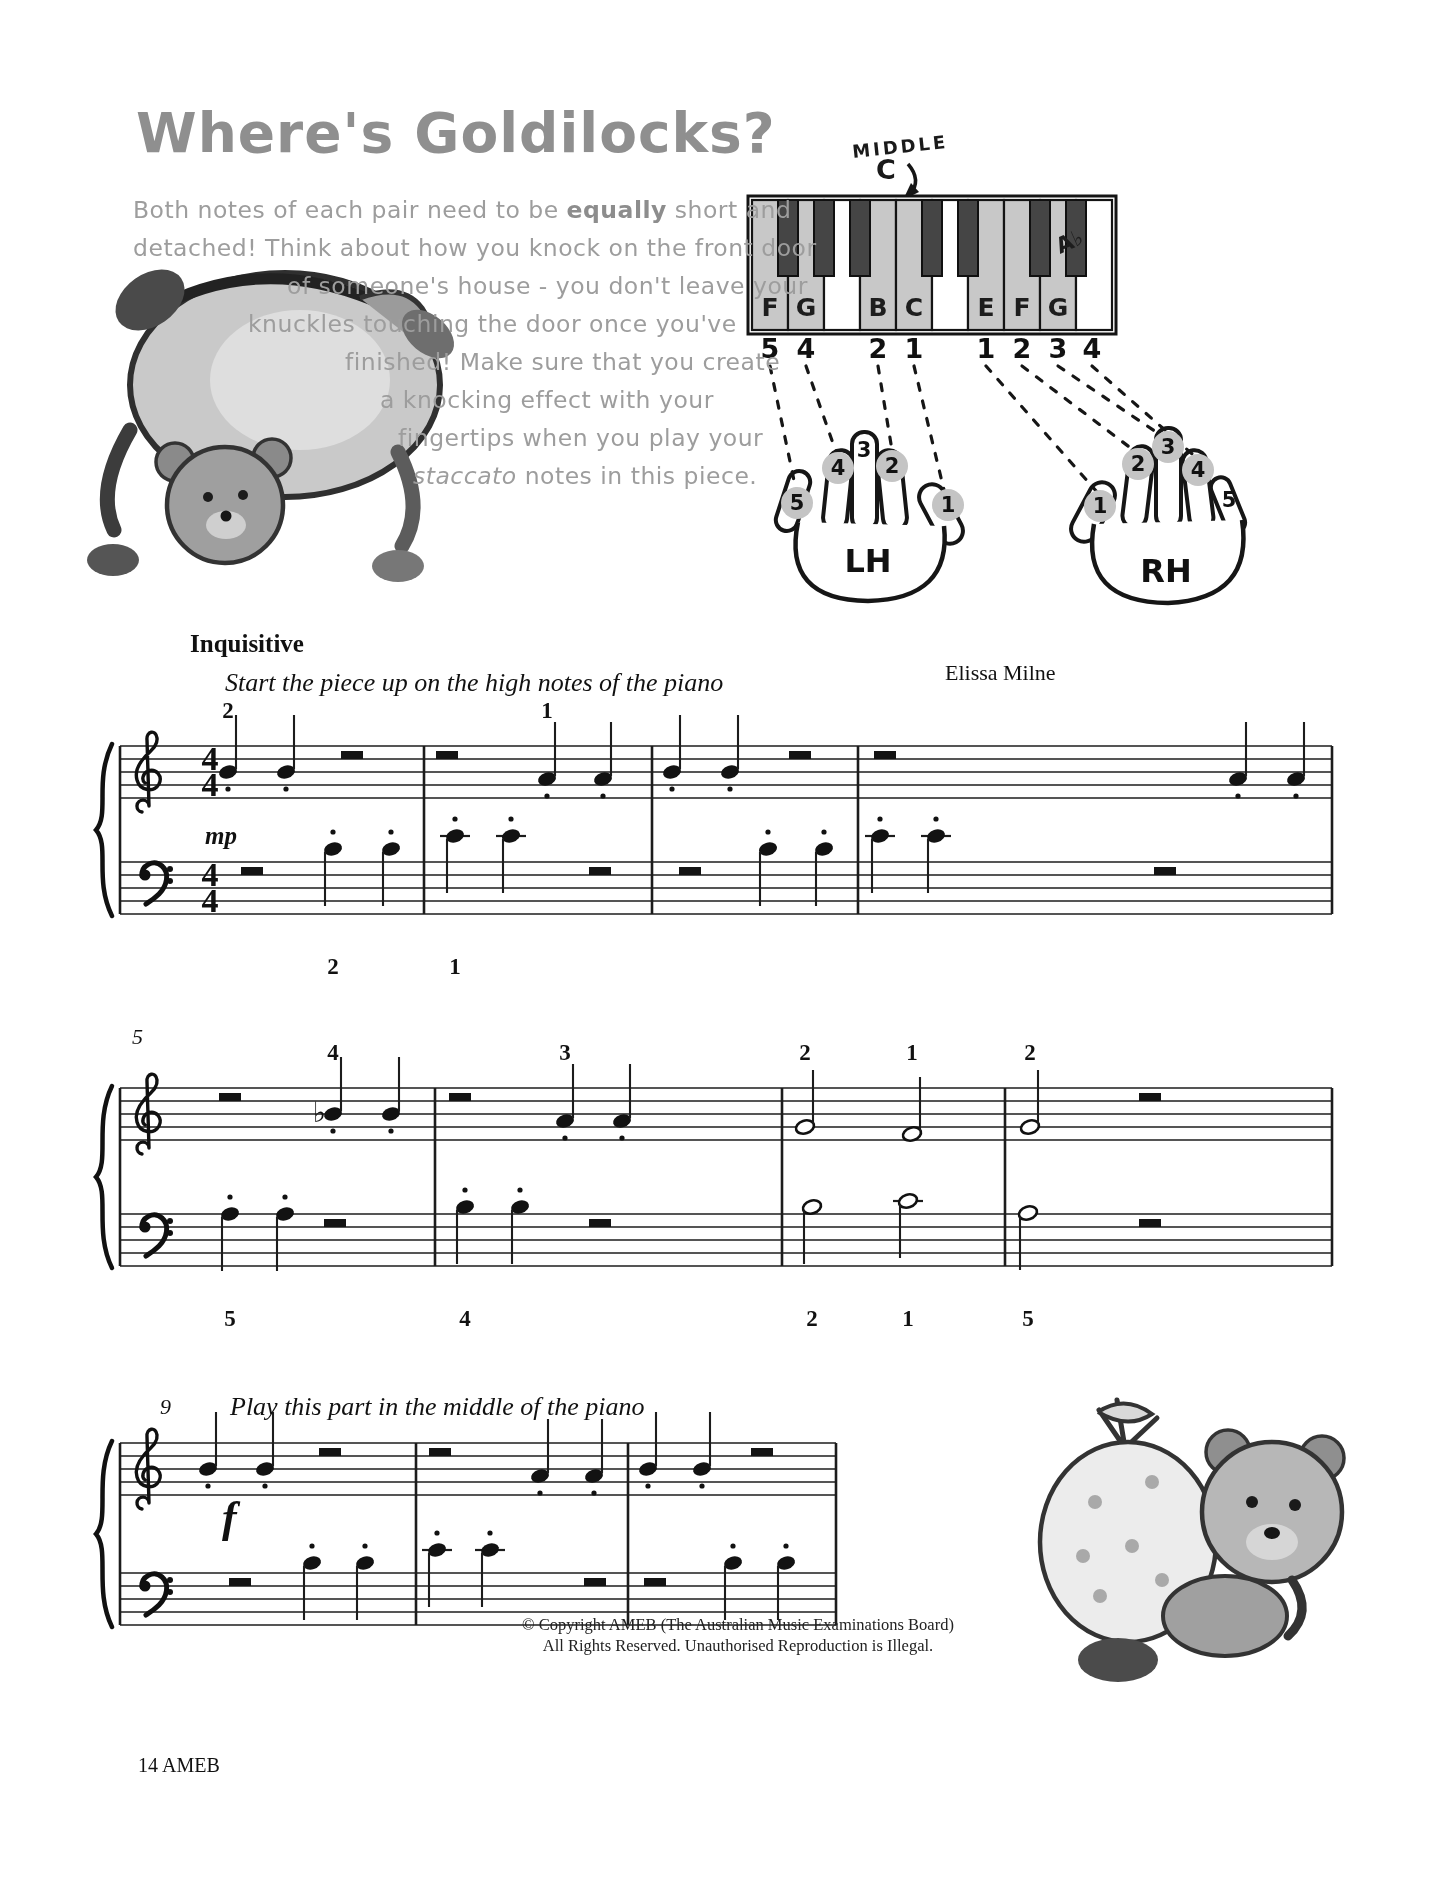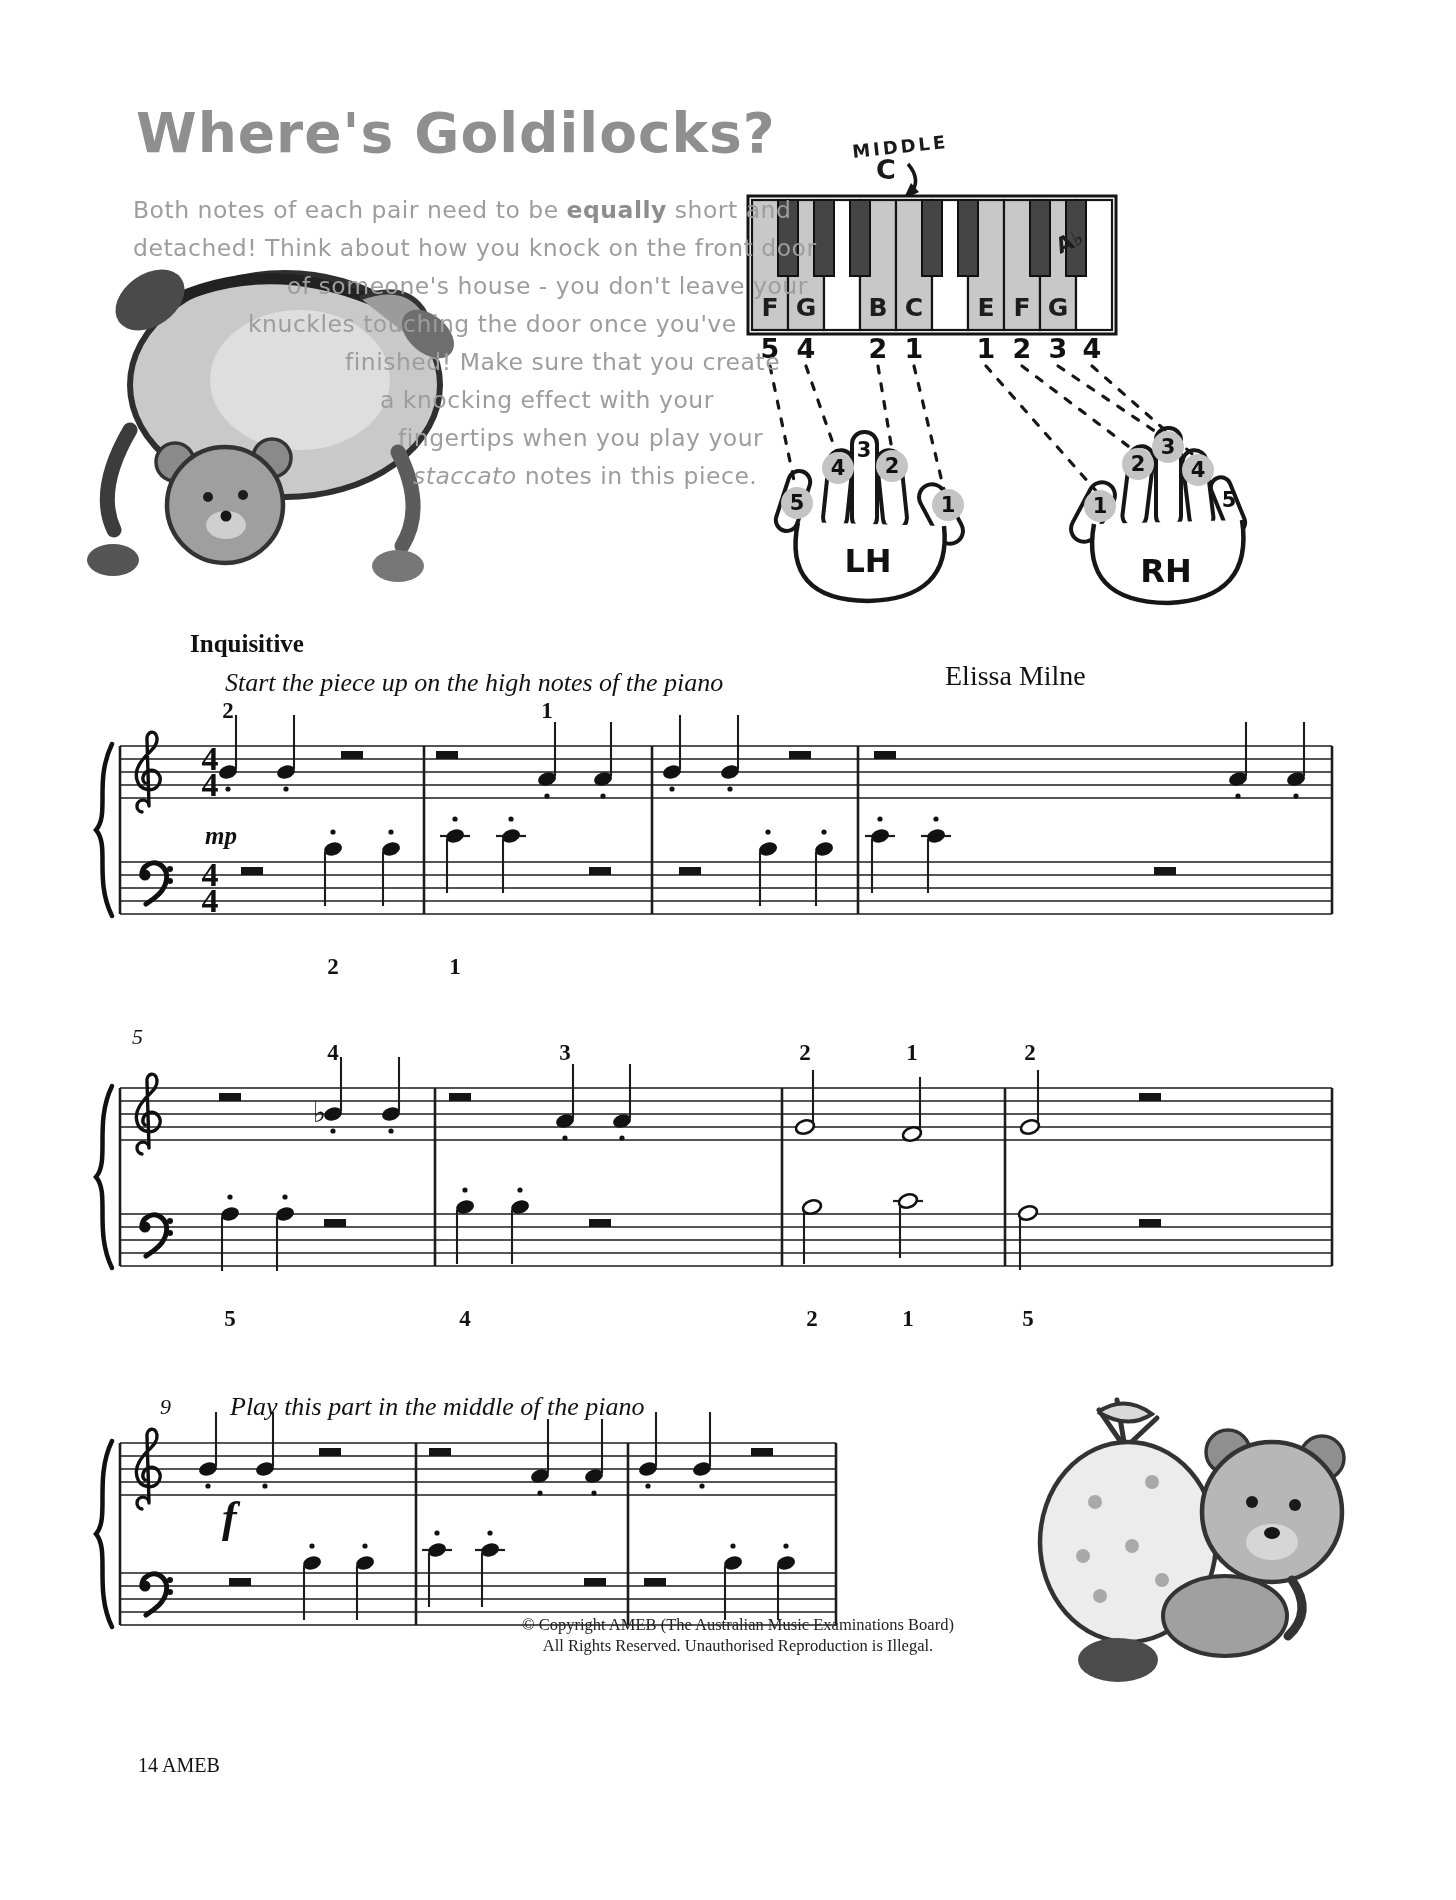--- a/index.html
+++ b/index.html
@@ -9,21 +9,21 @@
   .abs{position:absolute;z-index:2;white-space:nowrap;}
   .hand{font-family:"DejaVu Sans",sans-serif;}
   .title{font-size:55px;font-weight:bold;color:#8f8f8f;letter-spacing:1px;}
   .intro{font-size:23.5px;color:#9d9d9d;font-weight:normal;letter-spacing:.5px;}
   .intro b{font-weight:800;color:#8d8d8d;text-align:center;}
   .intro i{font-style:italic;}
   .mid-top{font-size:18px;font-weight:bold;letter-spacing:3px;color:#1a1a1a;transform:rotate(-6deg);}
   .mid-c{font-size:27px;font-weight:bold;color:#1a1a1a;}
   .tempo{font-size:25px;font-weight:bold;}
   .dir{font-size:26px;font-style:italic;}
-  .composer{font-size:28px;}
+  .composer{font-size:22px;}
   .dyn{font-family:"Liberation Serif",serif;font-style:italic;font-weight:bold;}
   .mnum{font-size:22px;font-style:italic;}
   .copy{font-size:16.5px;color:#222;text-align:center;width:720px;line-height:21px;white-space:normal;}
   .footer{font-size:20px;display:flex;gap:4px;}
 </style>
 </head>
 <body>
 
 <div id="page">
 

